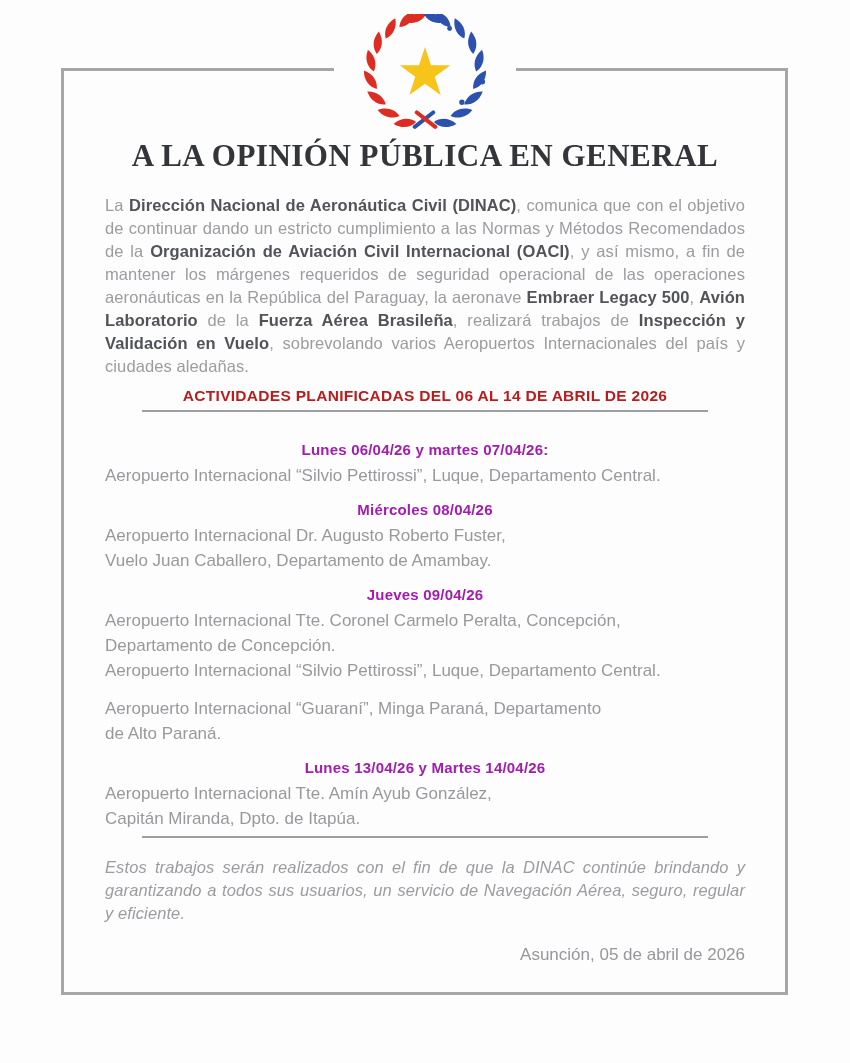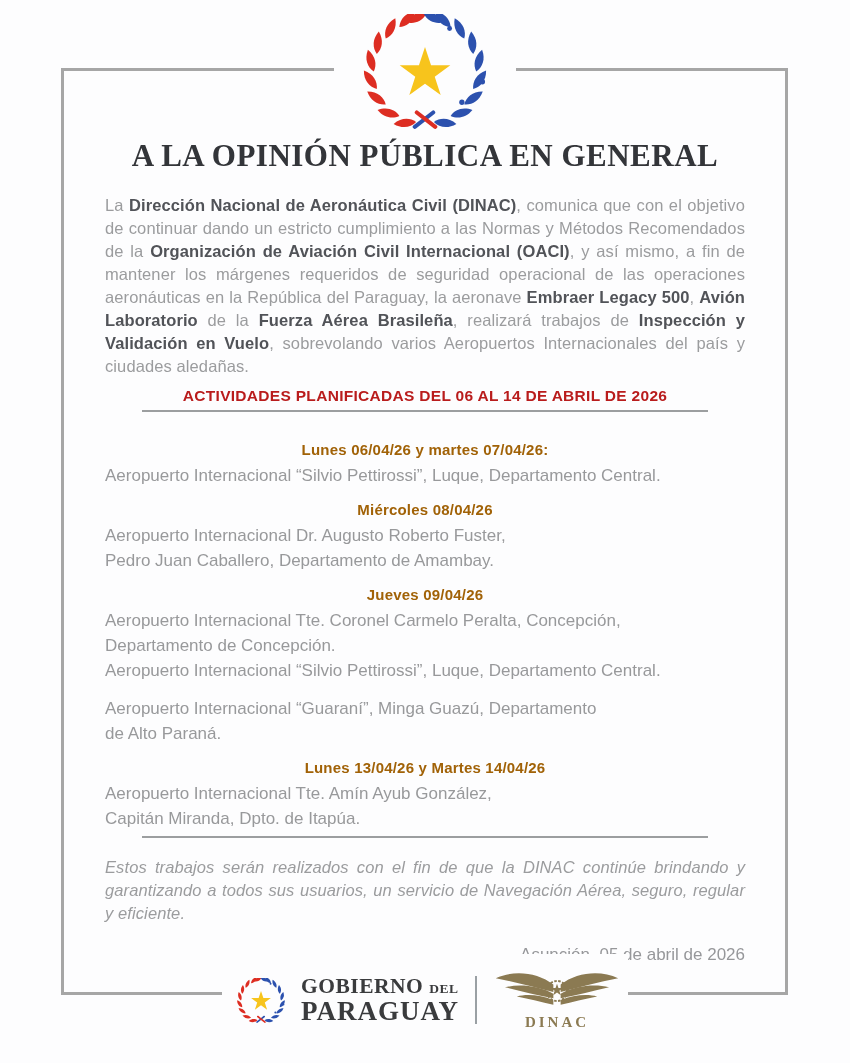--- a/index.html
+++ b/index.html
@@ -32,21 +32,21 @@
     font-size:15.5px;line-height:20px;letter-spacing:0.3px;color:#b91c1c;
   }
   .rule{
     border:none;border-top:2px solid #9c9ea0;width:566px;margin:4px auto 0 auto;
   }
   .schedule{margin-top:29px;}
   .sched-block{margin-top:13px;}
   .sched-block:first-child{margin-top:0;}
   .sched-heading{
     text-align:center;font-weight:700;font-size:15px;line-height:18px;
-    color:#a16207;margin-bottom:4px;letter-spacing:0.2px;
+    color:#a21caf;margin-bottom:4px;letter-spacing:0.2px;
   }
   .sched-line{
     font-size:17px;line-height:25px;color:#98999b;white-space:nowrap;
   }
   .rule2{margin-top:5px;}
   .closing{
     margin:18px 0 0 0;text-align:justify;
     font-size:16.5px;line-height:23px;color:#9b9c9e;letter-spacing:0.1px;font-style:italic;
   }
   .dateline{
@@ -139,63 +139,45 @@
     <div class="schedule">
 
       <div class="sched-block">
         <div class="sched-heading">Lunes 06/04/26 y martes 07/04/26:</div>
         <div class="sched-line">Aeropuerto Internacional “Silvio Pettirossi”, Luque, Departamento Central.</div>
       </div>
 
       <div class="sched-block">
         <div class="sched-heading">Miércoles 08/04/26</div>
         <div class="sched-line">Aeropuerto Internacional Dr. Augusto Roberto Fuster,</div>
-        <div class="sched-line">Pedro Juan Caballero, Departamento de Amambay.</div>
+        <div class="sched-line">Vuelo Juan Caballero, Departamento de Amambay.</div>
       </div>
 
       <div class="sched-block">
         <div class="sched-heading">Jueves 09/04/26</div>
         <div class="sched-line">Aeropuerto Internacional Tte. Coronel Carmelo Peralta, Concepción,</div>
         <div class="sched-line">Departamento de Concepción.</div>
         <div class="sched-line">Aeropuerto Internacional “Silvio Pettirossi”, Luque, Departamento Central.</div>
       </div>
 
       <div class="sched-block">
-        <div class="sched-line">Aeropuerto Internacional “Guaraní”, Minga Guazú, Departamento</div>
+        <div class="sched-line">Aeropuerto Internacional “Guaraní”, Minga Paraná, Departamento</div>
         <div class="sched-line">de Alto Paraná.</div>
       </div>
 
       <div class="sched-block">
         <div class="sched-heading">Lunes 13/04/26 y Martes 14/04/26</div>
         <div class="sched-line">Aeropuerto Internacional Tte. Amín Ayub González,</div>
         <div class="sched-line">Capitán Miranda, Dpto. de Itapúa.</div>
       </div>
 
     </div>
 
     <hr class="rule rule2">
 
     <p class="closing">Estos trabajos serán realizados con el fin de que la DINAC continúe brindando y garantizando a todos sus usuarios, un servicio de Navegación Aérea, seguro, regular y eficiente.</p>
 
     <div class="dateline">Asunción, 05 de abril de 2026</div>
 
   </div>
 
-  <div class="footer">
-    <div class="gov-logo">
-      <svg width="64" height="45" viewBox="0 0 160 112">
-        <use href="#wreath"></use>
-      </svg>
-      <div class="gov-text">
-        <div class="gov-line1"><span>GOBIERNO</span> <span class="gov-del">DEL</span></div>
-        <div class="gov-line2">PARAGUAY</div>
-      </div>
-    </div>
-    <div class="footer-divider"></div>
-    <div class="dinac-logo">
-      <svg width="128" height="42" viewBox="0 0 140 46">
-        <use href="#dinac-wings"></use>
-      </svg>
-      <div class="dinac-text">DINAC</div>
-    </div>
-  </div>
 
 </div>
 
 </body></html>

